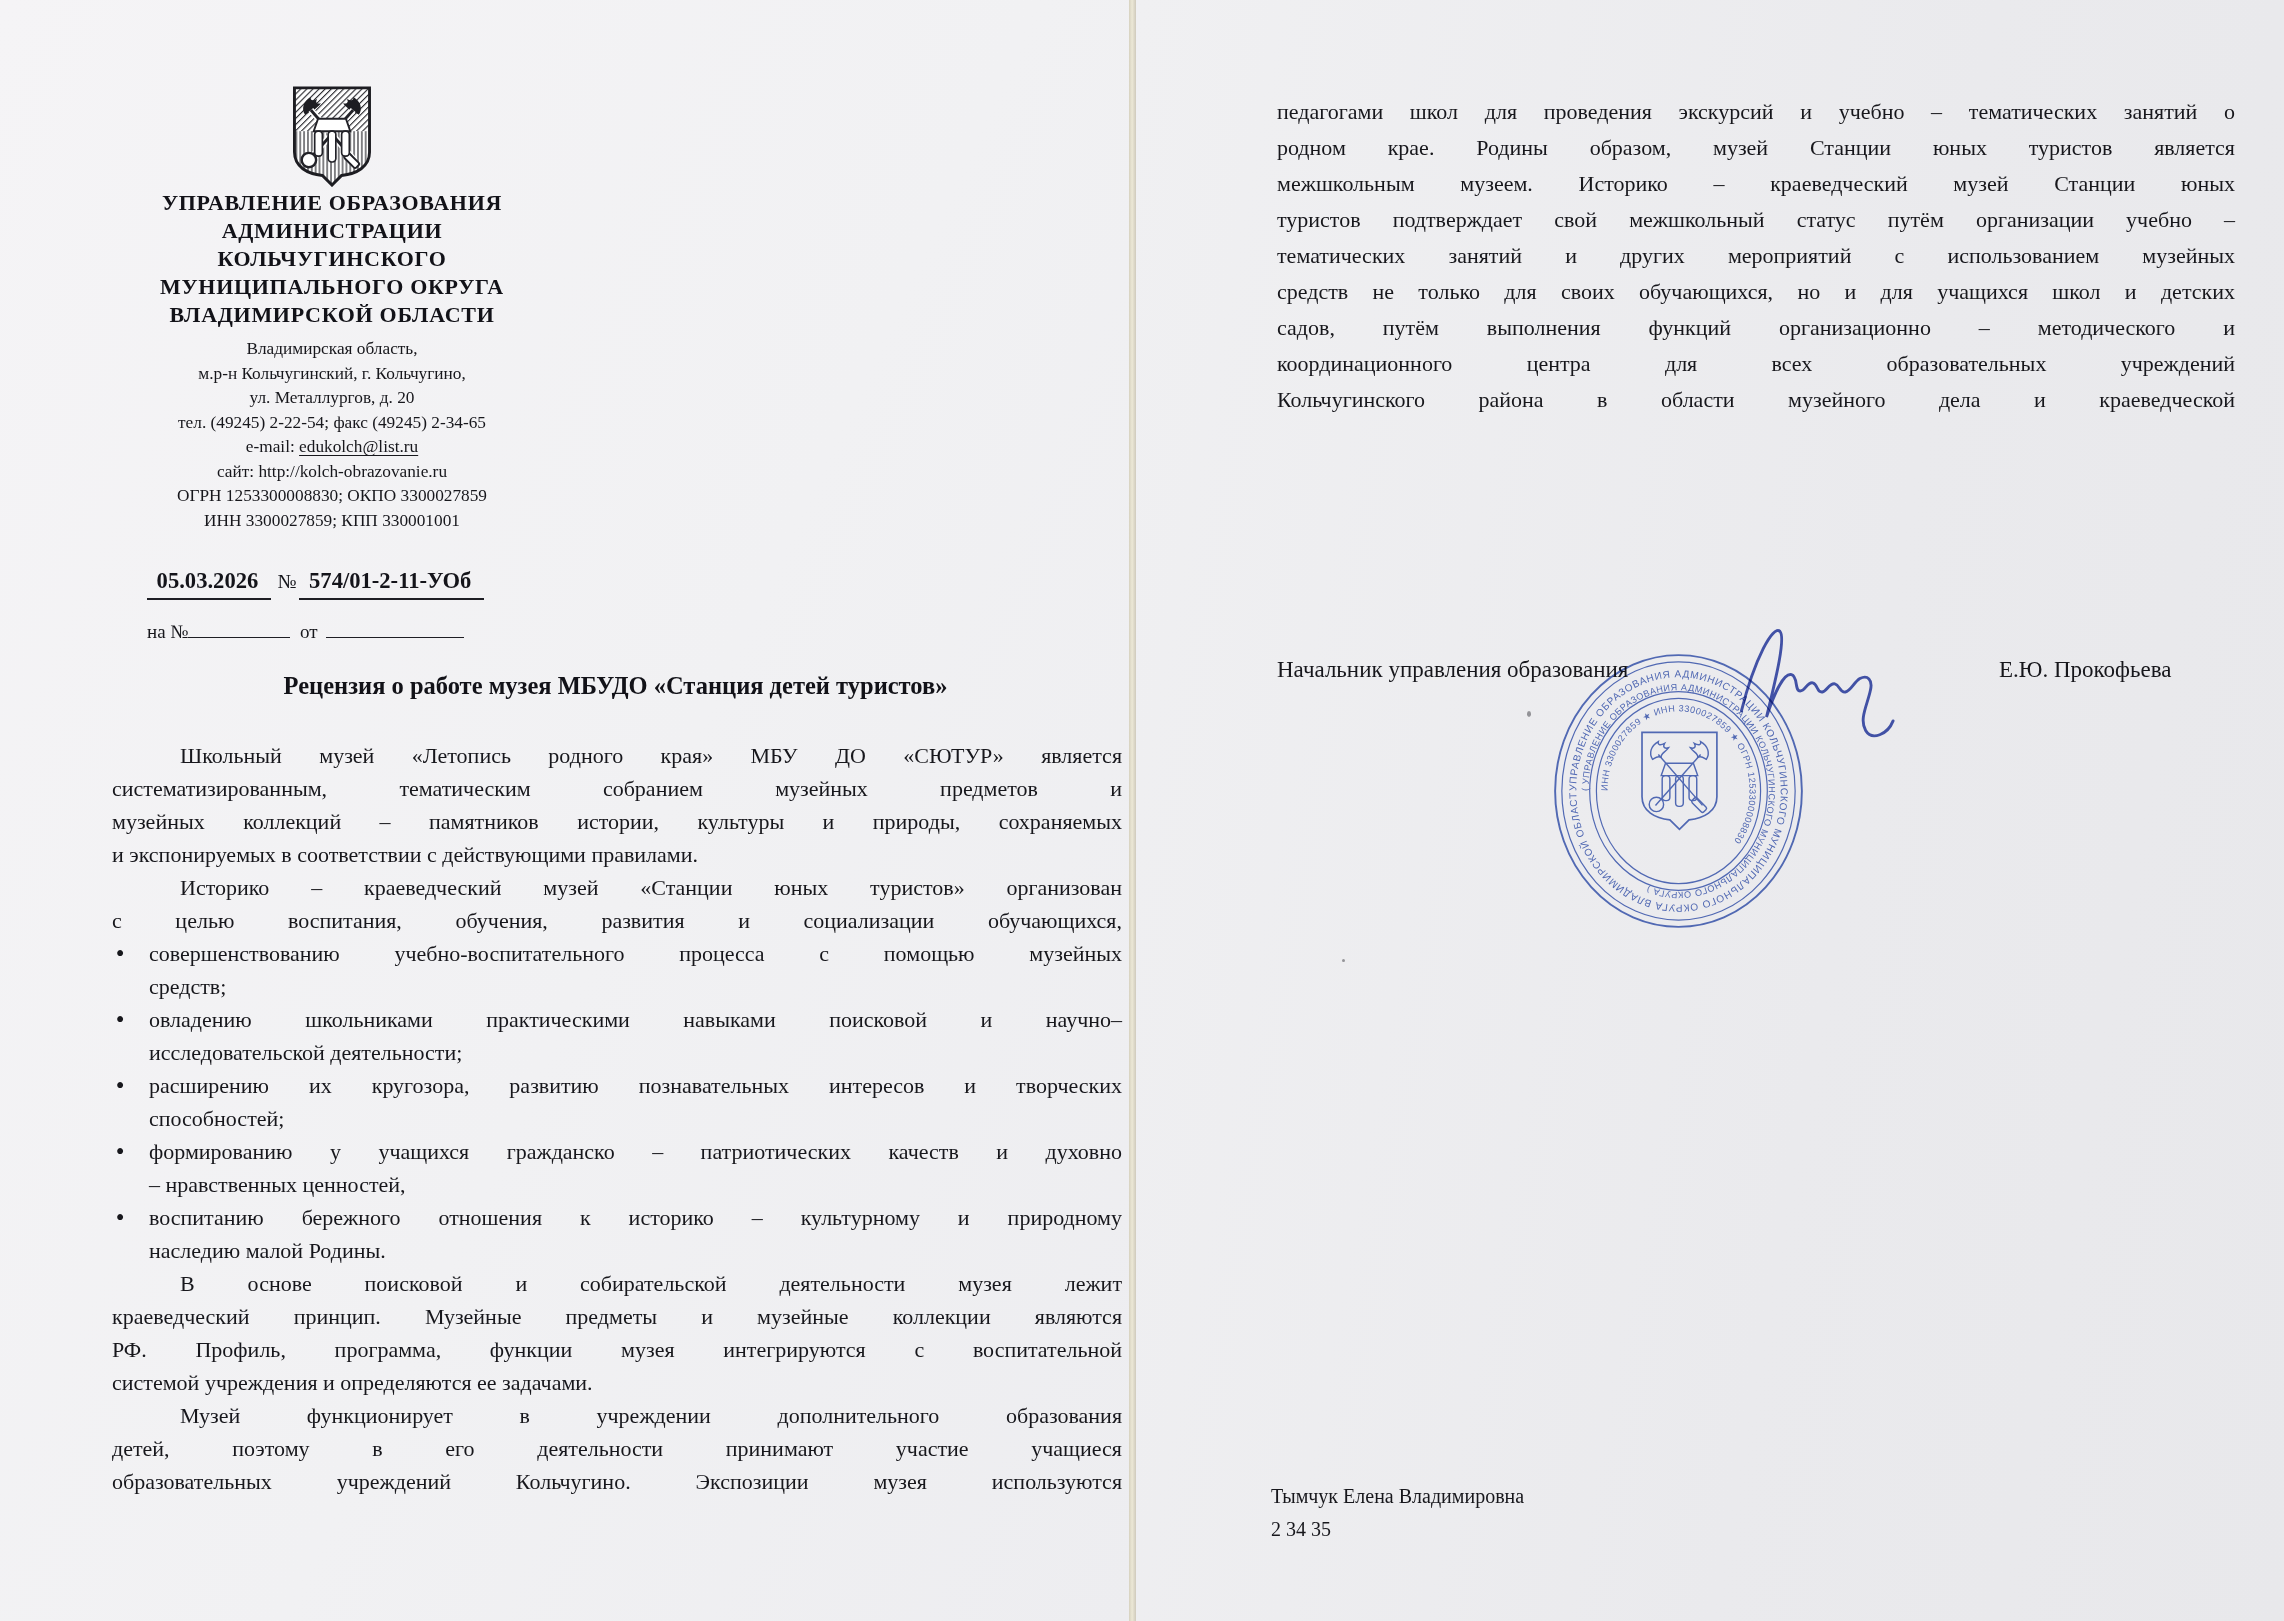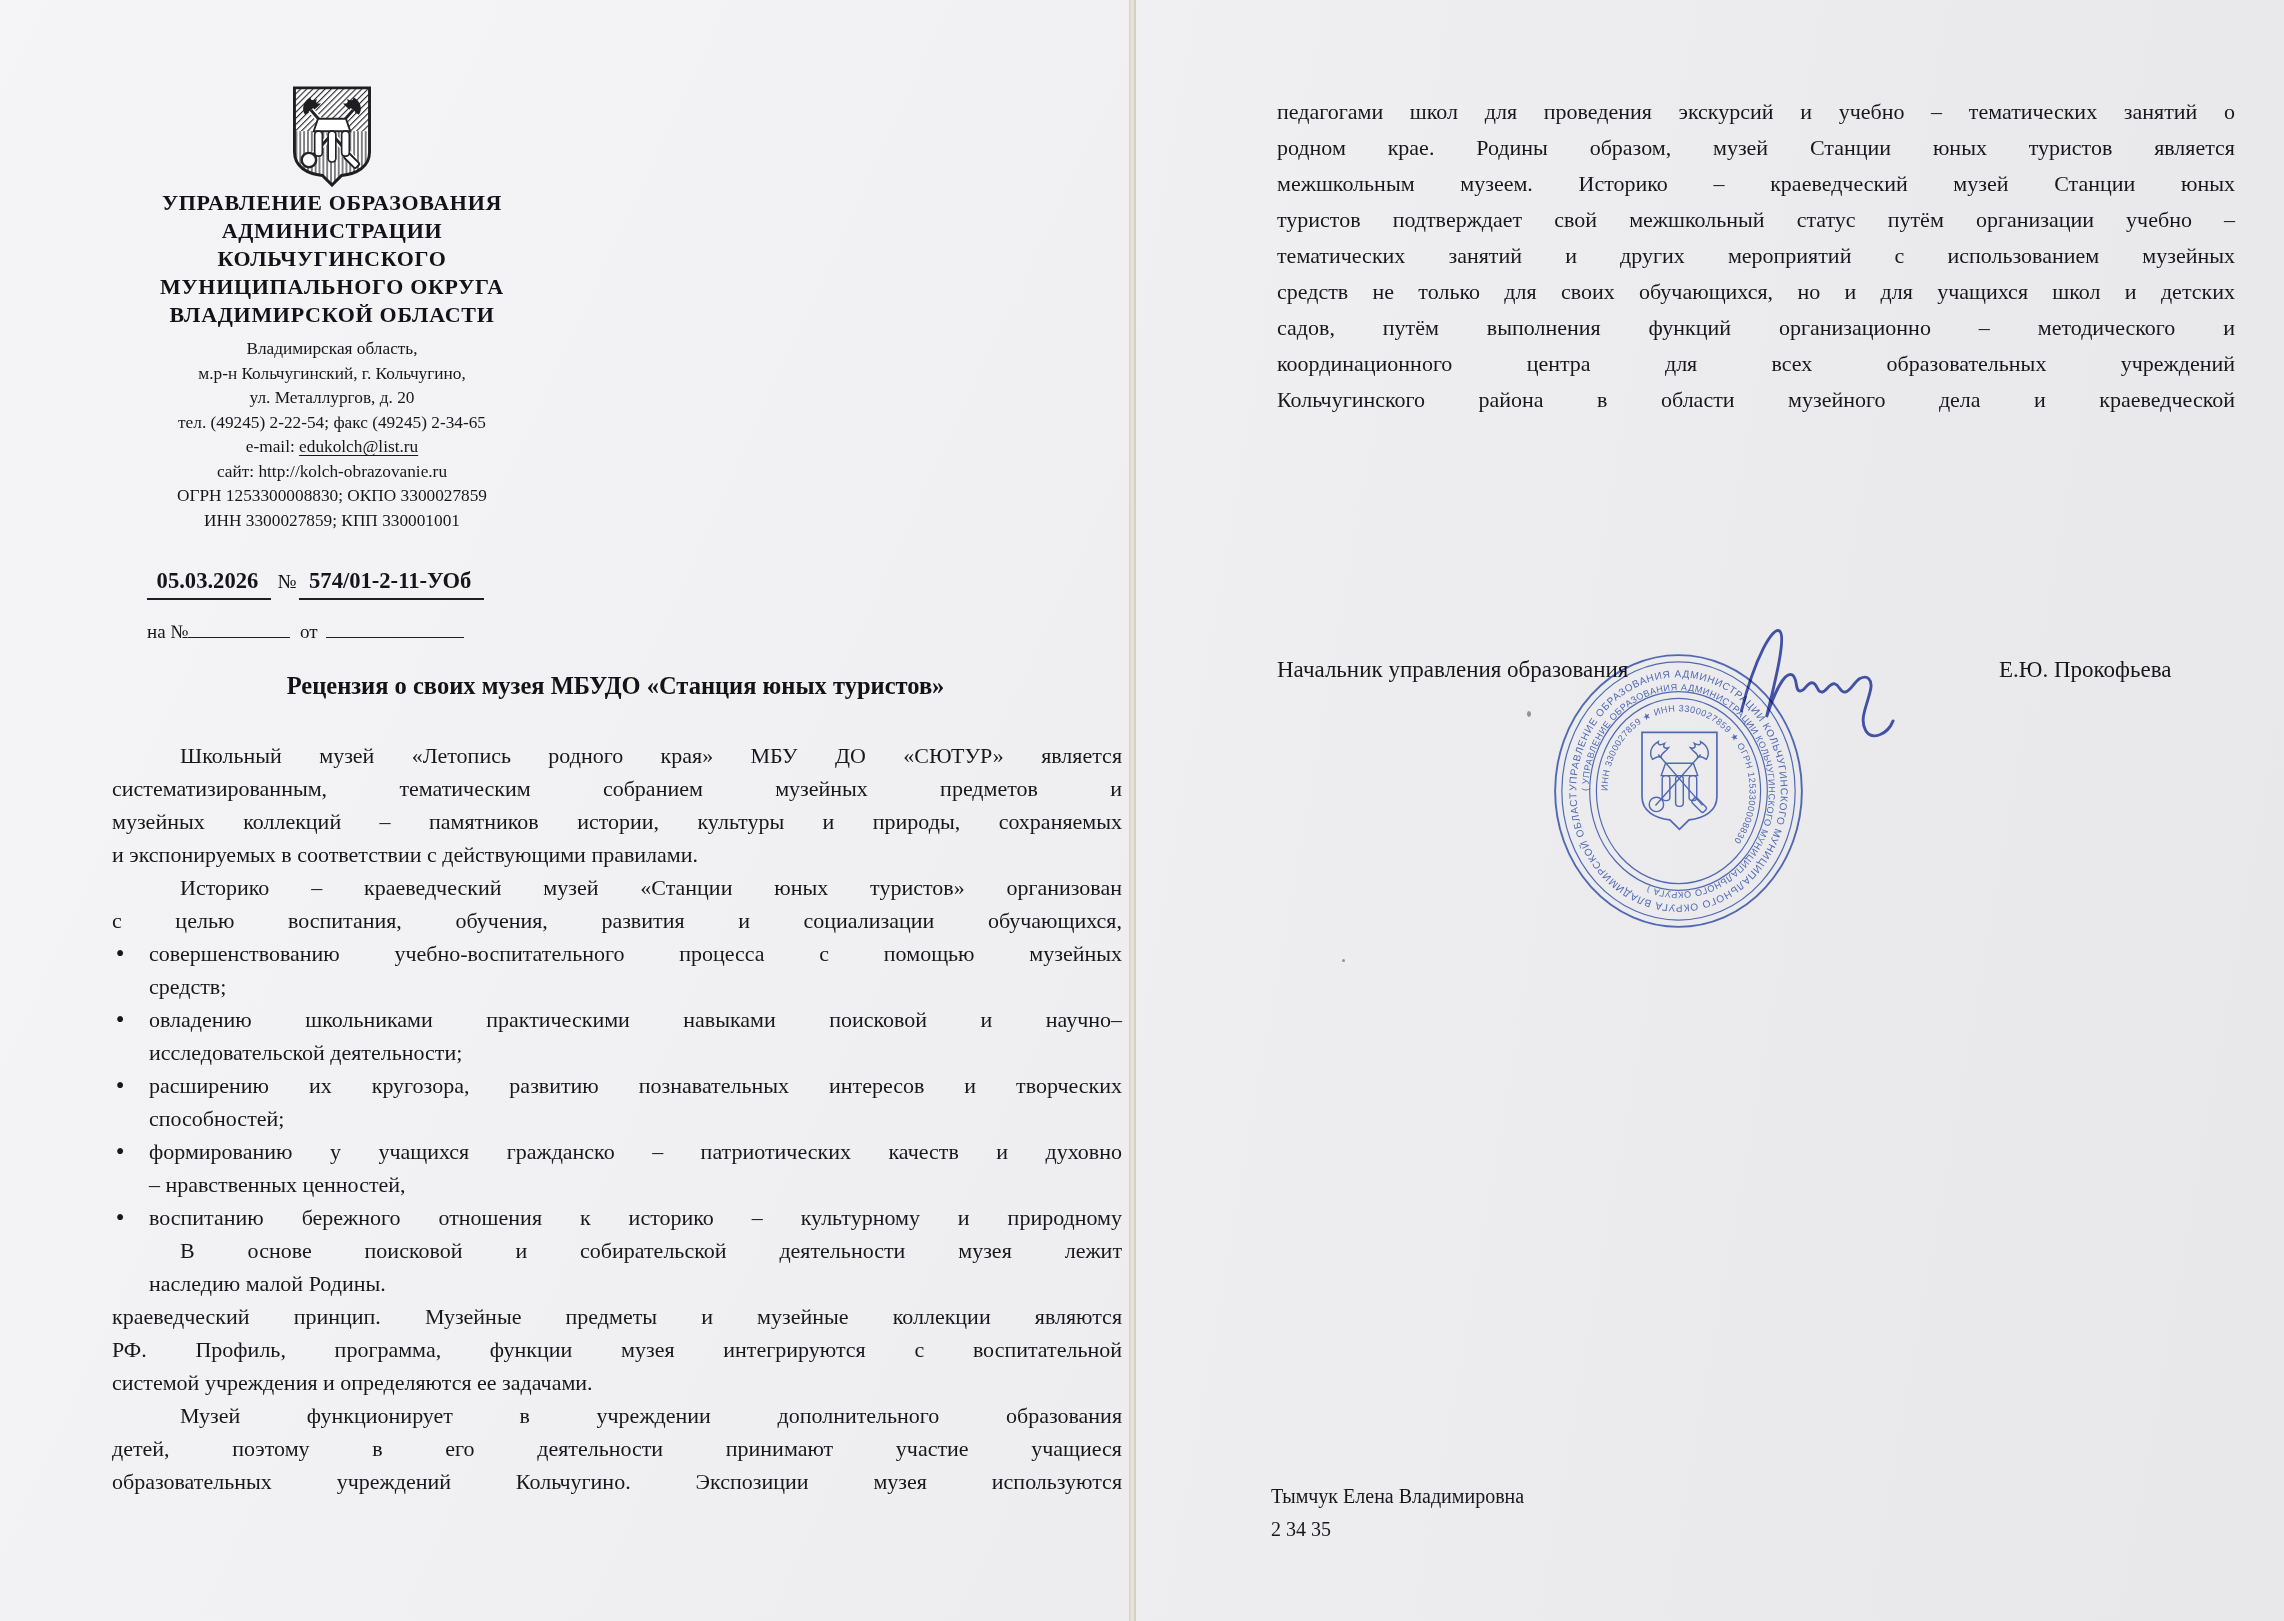--- a/index.html
+++ b/index.html
@@ -126,41 +126,41 @@
       </div>
     </div>
 
     <div class="ref">
       <span class="u2">05.03.2026</span><span class="nosign">№</span><span class="u2">574/01-2-11-УОб</span>
     </div>
     <div class="ref2">
       <span>на №</span><span class="blank" style="width:102px;"></span><span style="margin-left:9.6px;">от</span><span class="blank" style="width:138px;margin-left:8.7px;"></span>
     </div>
 
-    <div class="title">Рецензия о своих музея МБУДО «Станция юных туристов»</div>
+    <div class="title">Рецензия о работе музея МБУДО «Станция детей туристов»</div>
 
     <div class="body1">
 
     <div class="line fi">Школьный музей «Летопись родного края» МБУ ДО «СЮТУР» является</div>
         <div class="line j">систематизированным, тематическим собранием музейных предметов и</div>
         <div class="line j">музейных коллекций – памятников истории, культуры и природы, сохраняемых</div>
         <div class="line end">и экспонируемых в соответствии с действующими правилами.</div>
         <div class="line fi">Историко – краеведческий музей «Станции юных туристов» организован</div>
         <div class="line j">с целью воспитания, обучения, развития и социализации обучающихся,</div>
         <div class="line b">совершенствованию учебно-воспитательного процесса с помощью музейных</div>
         <div class="line be">средств;</div>
         <div class="line b">овладению школьниками практическими навыками поисковой и научно–</div>
         <div class="line be">исследовательской деятельности;</div>
         <div class="line b">расширению их кругозора, развитию познавательных интересов и творческих</div>
         <div class="line be">способностей;</div>
         <div class="line b">формированию у учащихся гражданско – патриотических качеств и духовно</div>
         <div class="line be">– нравственных ценностей,</div>
         <div class="line b">воспитанию бережного отношения к историко – культурному и природному</div>
+        <div class="line be">наследию малой Родины.</div>
         <div class="line fi">В основе поисковой и собирательской деятельности музея лежит</div>
-        <div class="line be">наследию малой Родины.</div>
         <div class="line j">краеведческий принцип. Музейные предметы и музейные коллекции являются</div>
         <div class="line j">РФ. Профиль, программа, функции музея интегрируются с воспитательной</div>
         <div class="line end">системой учреждения и определяются ее задачами.</div>
         <div class="line fi">Музей функционирует в учреждении дополнительного образования</div>
         <div class="line j">детей, поэтому в его деятельности принимают участие учащиеся</div>
         <div class="line j">образовательных учреждений Кольчугино. Экспозиции музея используются</div>
       </div>
   </div>
 
   <div class="fold"></div>

